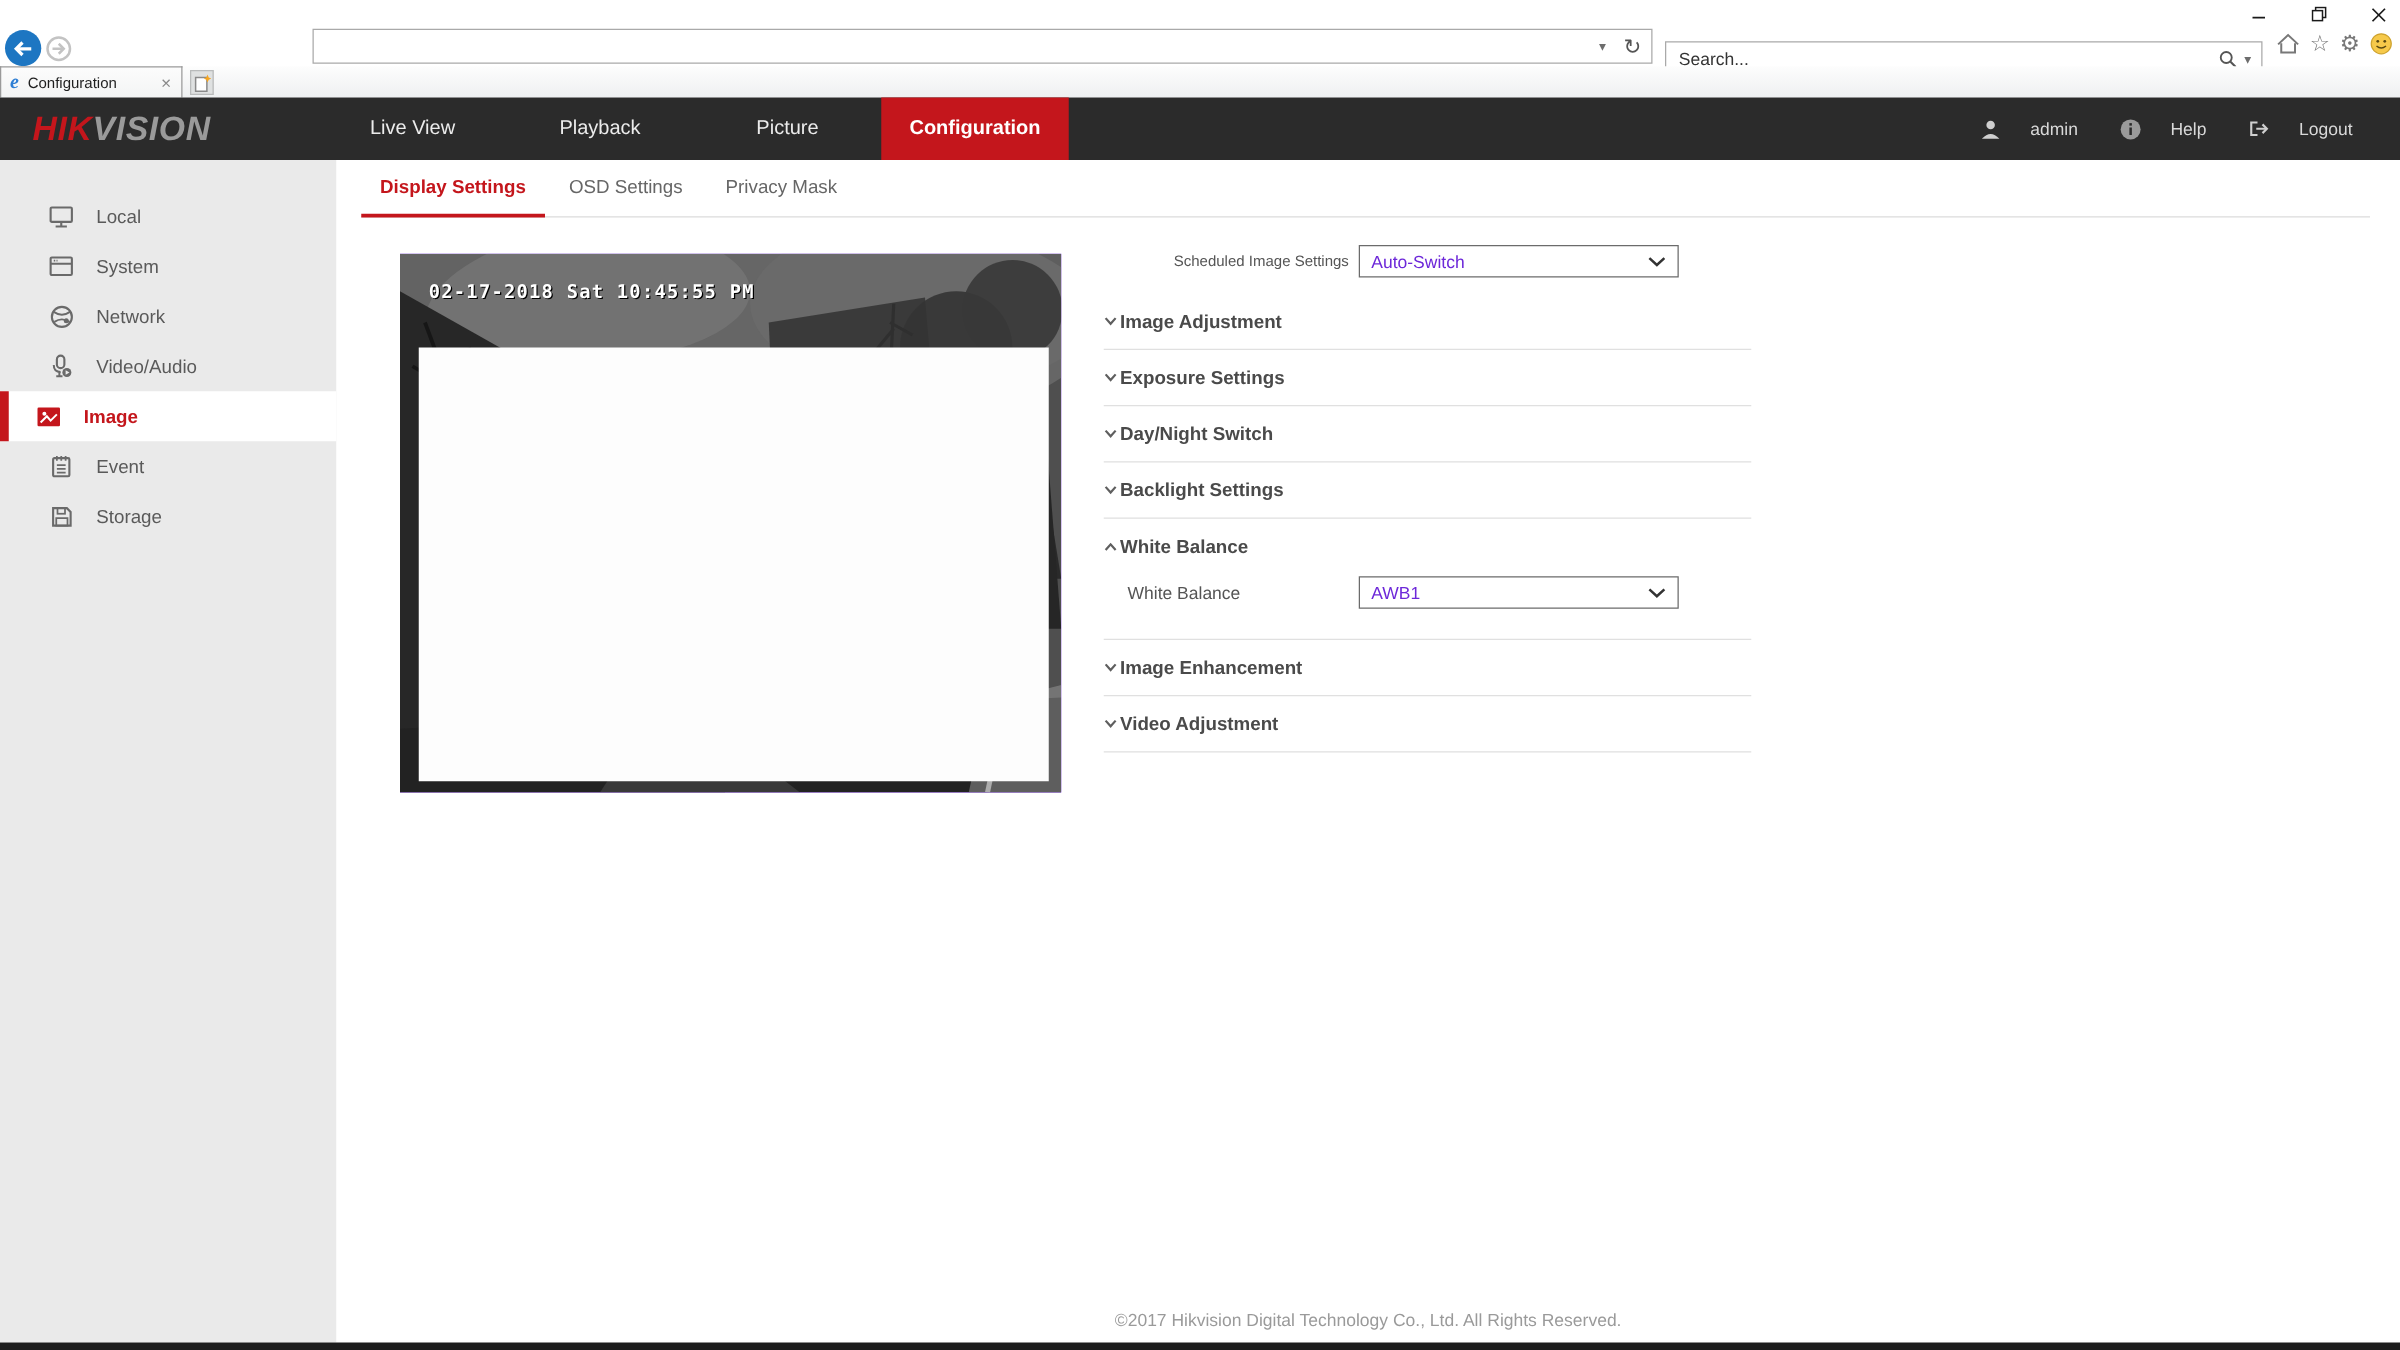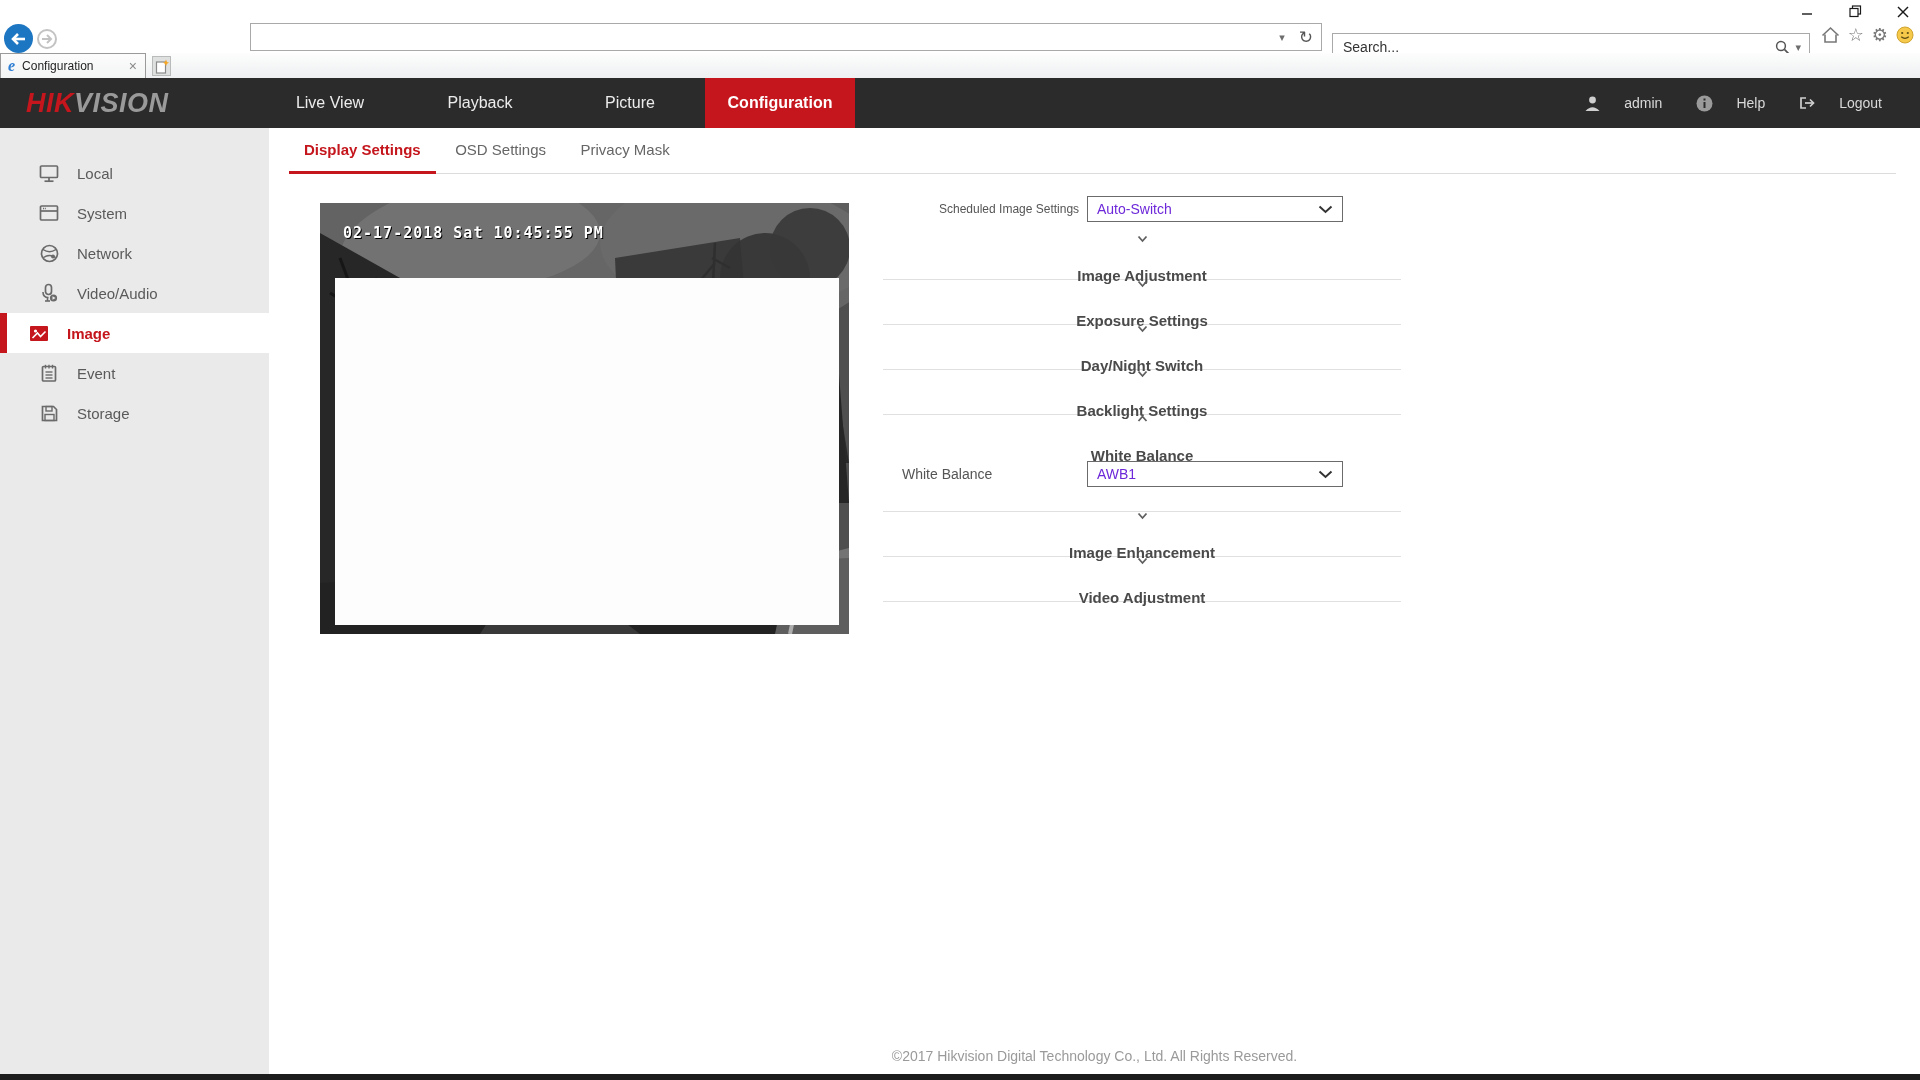--- a/index.html
+++ b/index.html
@@ -81,21 +81,21 @@
                text-shadow:1px 1px 0 #000; letter-spacing:1px; }
 
   
   .settings { position:absolute; left:614px; top:0; width:518px; }
   .sched-row { position:relative; margin-top:68px; height:26px; }
   .sched-row .flabel { position:absolute; left:17px; top:0; line-height:26px; font-size:12px; color:#555;margin-left:39px; }
   .select { position:absolute; left:204px; top:0; width:256px; height:26px; border:1px solid #6b6b6b;
             background:#fff; display:flex; align-items:center; justify-content:space-between;
             padding:0 9px; font-size:14px; color:#6d28d9; cursor:pointer; }
   .sections { margin-top:13px; }
-  .sec-row { height:45px; display:flex; align-items:center; gap:24px; border-bottom:1px solid #e0e0e0;flex-direction:column; }
+  .sec-row { height:45px; display:flex; align-items:center; gap:2px; border-bottom:1px solid #e0e0e0; }
   .sec-row.open { border-bottom:none; }
   .sec-title { font-size:15px; font-weight:bold; color:#4a4a4a; }
   .sec-chev { display:flex; align-items:center; }
   .sec-body { position:relative; height:52px; border-bottom:1px solid #e0e0e0; }
   .sec-body .flabel { position:absolute; left:19px; top:0; line-height:28px; font-size:14px; color:#555; }
   .sec-body .select { top:1px; }
 
   .footer { position:absolute; left:0; top:920px; width:100%; text-align:center; color:#9a9a9a; font-size:14px; }
 
   .taskbar-strip { position:absolute; left:0; bottom:0; width:1920px; height:6px; background:#1d1d1d; z-index:50; }

